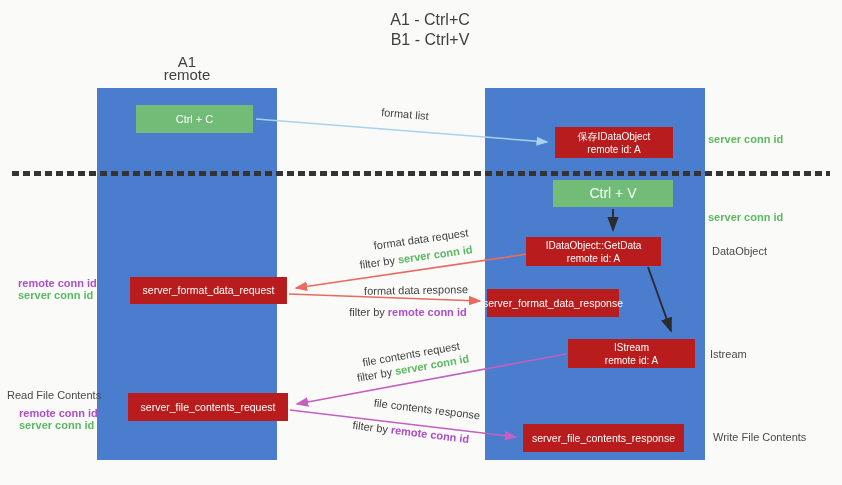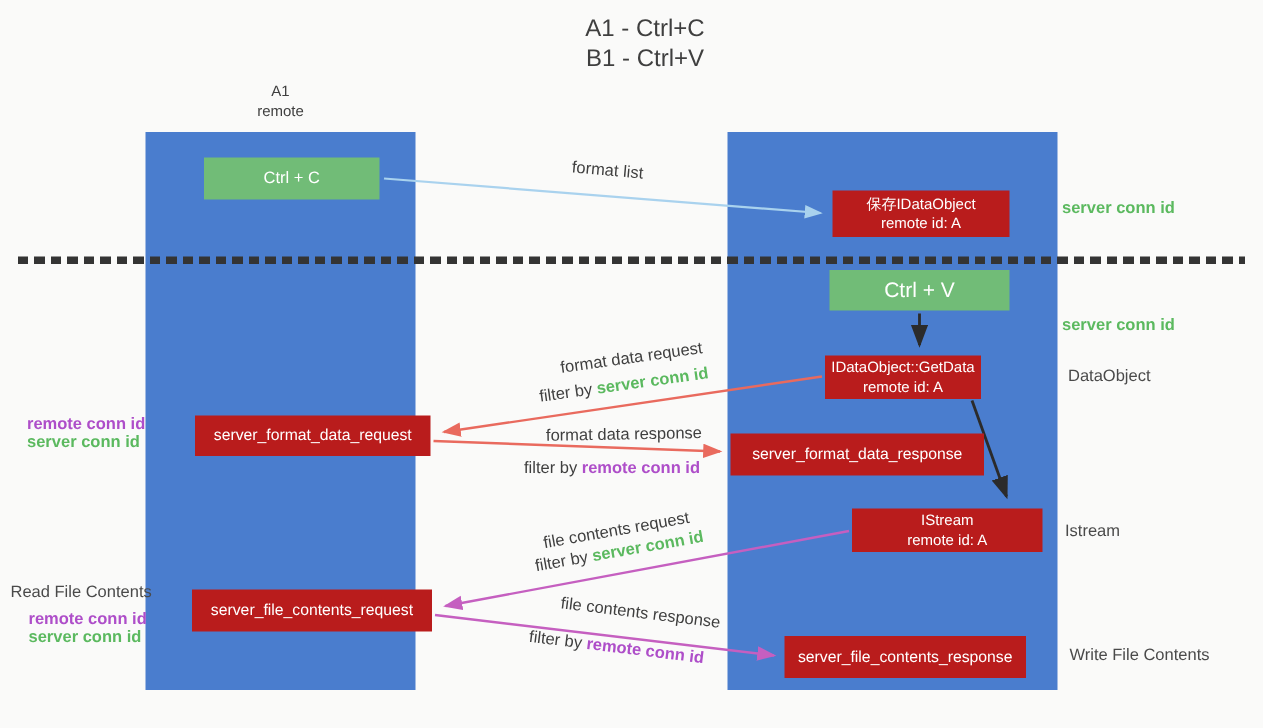--- a/index.html
+++ b/index.html
@@ -1,19 +1,19 @@
 <!DOCTYPE html>
 <html><head>
 <meta charset="utf-8">
 <style>
   html,body{margin:0;padding:0;background:#fafaf9;font-family:"Liberation Sans",sans-serif;}
   .canvas{position:relative;width:842px;height:485px;background:#fafaf9;overflow:hidden;padding-left:28px;}
   .abs{position:absolute;}
   .title{left:0;top:10px;width:860px;text-align:center;font-size:16px;line-height:20px;color:#3f3f3f;}
-  .col-header{top:55px;width:100px;text-align:center;font-size:10px;line-height:13px;color:#3f3f3f;}
+  .col-header{top:55px;width:100px;text-align:center;font-size:15px;line-height:13px;color:#3f3f3f;}
   .col{background:#4a7dce;z-index:1;}
   .col-left{left:97px;top:88px;width:180px;height:372px;}
   .col-right{left:485px;top:88px;width:220px;height:372px;}
   .dotted{left:12px;top:171px;width:818px;height:5px;z-index:3;
     background:repeating-linear-gradient(90deg,#343434 0 7px,transparent 7px 11px);}
   .node{display:flex;align-items:center;justify-content:center;flex-direction:column;
     color:#fff;text-align:center;z-index:4;font-size:10.5px;line-height:13px;}
   .green-box{background:#71bc77;}
   .orange-box{background:#b91c1c;}
   .side-label{font-size:11px;color:#4a4a4a;white-space:nowrap;z-index:4;}
@@ -77,25 +77,25 @@
     <div>server_file_contents_request</div>
   </div>
 
   <div class="abs node orange-box" style="left:555px;top:127px;width:118px;height:31px;font-size:10px;">
     <div>保存IDataObject</div>
     <div>remote id: A</div>
   </div>
   <div class="abs node green-box" style="left:553px;top:180px;width:120px;height:27px;font-size:14px;">
     <div>Ctrl + V</div>
   </div>
-  <div class="abs node orange-box" style="left:550px;top:237px;width:104px;height:29px;font-size:10px;">
+  <div class="abs node orange-box" style="left:526px;top:237px;width:135px;height:29px;font-size:10px;">
     <div>IDataObject::GetData</div>
     <div>remote id: A</div>
   </div>
-  <div class="abs node orange-box" style="left:487px;top:289px;width:169px;height:28px;">
+  <div class="abs node orange-box" style="left:487px;top:289px;width:132px;height:28px;">
     <div>server_format_data_response</div>
   </div>
   <div class="abs node orange-box" style="left:568px;top:339px;width:127px;height:29px;font-size:10px;">
     <div>IStream</div>
     <div>remote id: A</div>
   </div>
   <div class="abs node orange-box" style="left:523px;top:424px;width:161px;height:28px;">
     <div>server_file_contents_response</div>
   </div>
 

